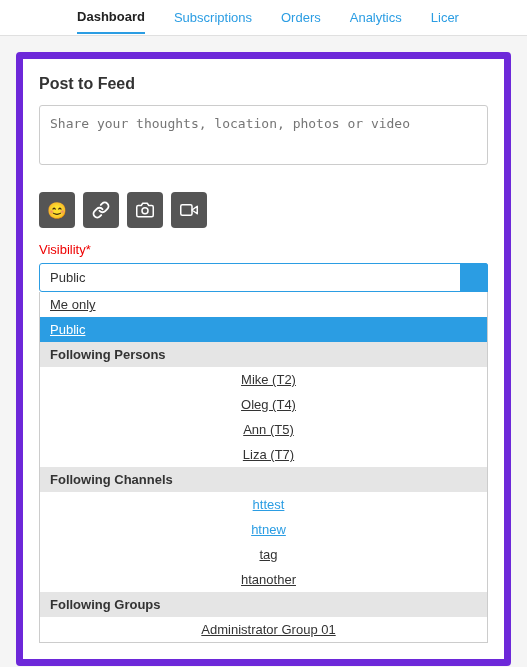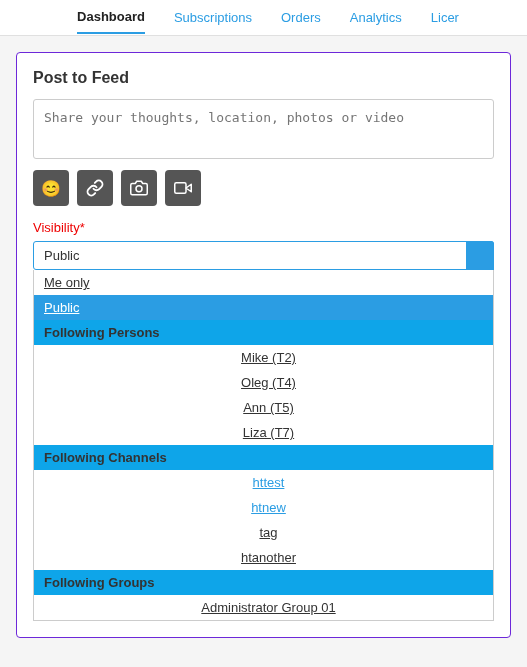--- a/index.html
+++ b/index.html
@@ -37,21 +37,21 @@
     }
 
     
     .main-content {
       padding: 16px;
     }
 
     
     .post-feed-card {
       background: #fff;
-      border: 1px solid #6d28d9;
+      border: 7px solid #6d28d9;
       border-radius: 4px;
       padding: 16px;
       margin-bottom: 16px;
     }
 
     .post-feed-title {
       font-size: 16px;
       font-weight: bold;
       color: #333;
       margin-bottom: 12px;
@@ -60,21 +60,21 @@
     .post-textarea {
       width: 100%;
       border: 1px solid #ccc;
       border-radius: 3px;
       padding: 10px;
       font-size: 13px;
       color: #999;
       height: 60px;
       resize: none;
       outline: none;
-      margin-bottom: 8px;
+      margin-bottom: 24px;
     }
 
     .post-icons {
       display: flex;
       gap: 8px;
       margin-bottom: 14px;
     }
 
     .post-icon-btn {
       width: 36px;
@@ -152,21 +152,21 @@
     }
     .dropdown-item.selected {
       background: #2b9de3;
       color: #fff;
     }
     .dropdown-group-header {
       padding: 5px 10px;
       font-weight: bold;
       color: #333;
       font-size: 13px;
-      background: #0ea5e9;
+      background: #e5e5e5;
     }
     .dropdown-item.child {
       padding-left: 20px;
       text-align: center;
     }
     .dropdown-item.child.link {
       color: #2b9de3;
     }
   </style>
 </head>

